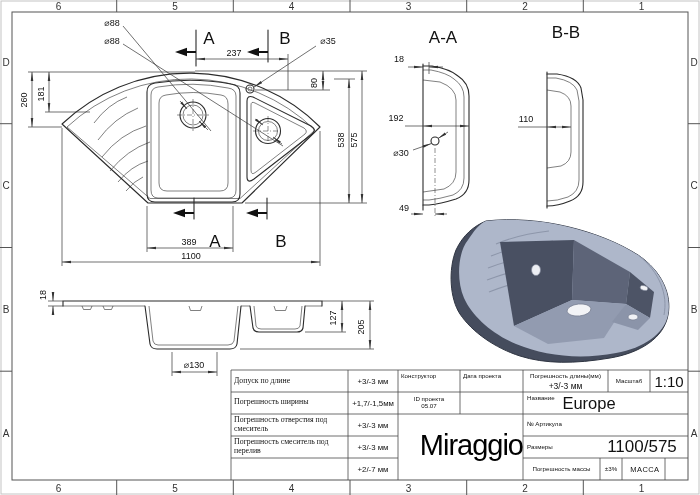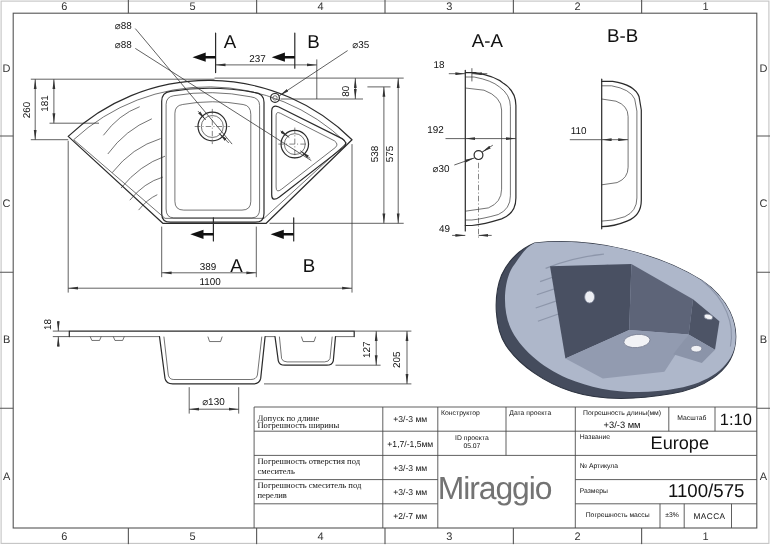--- a/index.html
+++ b/index.html
@@ -15,21 +15,21 @@
   .edgeln{stroke:#c4c4c4;stroke-width:1;fill:none;}
   text{font-family:"Liberation Sans","DejaVu Sans",sans-serif;fill:#111;}
   .dtx{font-size:9px;}
   .stx{font-size:17px;}
   .mlabel{position:absolute;font-size:10px;color:#333;display:flex;align-items:center;justify-content:center;}
   .tb{position:absolute;display:flex;align-items:center;color:#111;}
   .tb-l{font-size:7.8px;line-height:8.6px;font-family:Liberation Serif, serif;}
   .tb-v{font-size:7.8px;justify-content:center;text-align:center;}
   .tb-s{font-size:6.2px;line-height:6.8px;}
   .ctr-txt{justify-content:center;text-align:center;}
-  .logo{position:absolute;font-size:29px;letter-spacing:-1px;color:#737373;text-align:left;}
+  .logo{position:absolute;font-size:29px;letter-spacing:-1px;color:#000000;text-align:right;}
 </style>
 </head>
 <body>
 
 <div class="sheet">
 
   <svg width="700" height="495" viewBox="0 0 700 495">
     <defs>
       <marker id="ma" viewBox="0 0 12 4" refX="12" refY="2" markerWidth="9" markerHeight="3.2" markerUnits="userSpaceOnUse" orient="auto-start-reverse">
         <path d="M12,2 L0,0.3 L0,3.7 Z" fill="#333"></path>
@@ -255,41 +255,41 @@
   <div class="mlabel" style="left:0;top:247px;width:12px;height:124px">B</div>
   <div class="mlabel" style="left:0;top:371px;width:12px;height:124px">A</div>
 
   <div class="mlabel" style="left:688px;top:0;width:12px;height:124px">D</div>
   <div class="mlabel" style="left:688px;top:124px;width:12px;height:123px">C</div>
   <div class="mlabel" style="left:688px;top:247px;width:12px;height:124px">B</div>
   <div class="mlabel" style="left:688px;top:371px;width:12px;height:124px">A</div>
 
   <div class="tb tb-l" style="left:234px;top:370px;width:111px;height:22px">Допуск по длине</div>
   <div class="tb tb-v" style="left:348px;top:370px;width:50px;height:22px">+3/-3 мм</div>
-  <div class="tb tb-l" style="left:234px;top:376px;width:111px;height:22px">Погрешность ширины</div>
+  <div class="tb tb-l" style="left:234px;top:391px;width:111px;height:22px">Погрешность ширины</div>
   <div class="tb tb-v" style="left:348px;top:392px;width:50px;height:22px">+1,7/-1,5мм</div>
   <div class="tb tb-l" style="left:234px;top:414px;width:111px;height:22px">Погрешность отверстия под смеситель</div>
   <div class="tb tb-v" style="left:348px;top:414px;width:50px;height:22px">+3/-3 мм</div>
   <div class="tb tb-l" style="left:234px;top:436px;width:111px;height:22px">Погрешность смеситель под перелив</div>
   <div class="tb tb-v" style="left:348px;top:436px;width:50px;height:22px">+3/-3 мм</div>
   <div class="tb tb-v" style="left:348px;top:458px;width:50px;height:22px">+2/-7 мм</div>
 
   <div class="tb tb-s" style="left:401px;top:372px;width:56px;height:8px">Конструктор</div>
   <div class="tb tb-s" style="left:463px;top:372px;width:58px;height:8px">Дата проекта</div>
   <div class="tb tb-s ctr-txt" style="left:398px;top:396px;width:62px;height:7px">ID проекта</div>
   <div class="tb tb-s ctr-txt" style="left:398px;top:403px;width:62px;height:7px">05.07</div>
   <div class="logo" style="left:398px;top:429px;width:125px">Miraggio</div>
 
   <div class="tb tb-s ctr-txt" style="left:523px;top:373px;width:85px;height:7px">Погрешность длины(мм)</div>
   <div class="tb ctr-txt" style="left:523px;top:380px;width:85px;height:12px;font-size:8.5px">+3/-3 мм</div>
   <div class="tb tb-s ctr-txt" style="left:608px;top:370px;width:42px;height:22px">Масштаб</div>
   <div class="tb ctr-txt" style="left:650px;top:370px;width:38px;height:22px;font-size:15px">1:10</div>
 
   <div class="tb tb-s" style="left:527px;top:395px;width:60px;height:7px">Название</div>
-  <div class="tb ctr-txt" style="left:553px;top:392px;width:130px;height:22px;font-size:16.5px">Europe</div>
+  <div class="tb ctr-txt" style="left:524px;top:392px;width:130px;height:22px;font-size:16.5px">Europe</div>
   <div class="tb tb-s" style="left:527px;top:421px;width:60px;height:7px">№ Артикула</div>
   <div class="tb tb-s" style="left:527px;top:444px;width:60px;height:7px">Размеры</div>
   <div class="tb ctr-txt" style="left:588px;top:436px;width:108px;height:22px;font-size:17px">1100/575</div>
 
   <div class="tb tb-s ctr-txt" style="left:523px;top:458px;width:77px;height:22px">Погрешность массы</div>
   <div class="tb tb-s ctr-txt" style="left:600px;top:458px;width:22px;height:22px">±3%</div>
   <div class="tb ctr-txt" style="left:622px;top:458px;width:46px;height:22px;font-size:7.5px;letter-spacing:.5px">МАССА</div>
 
 </div>
 

